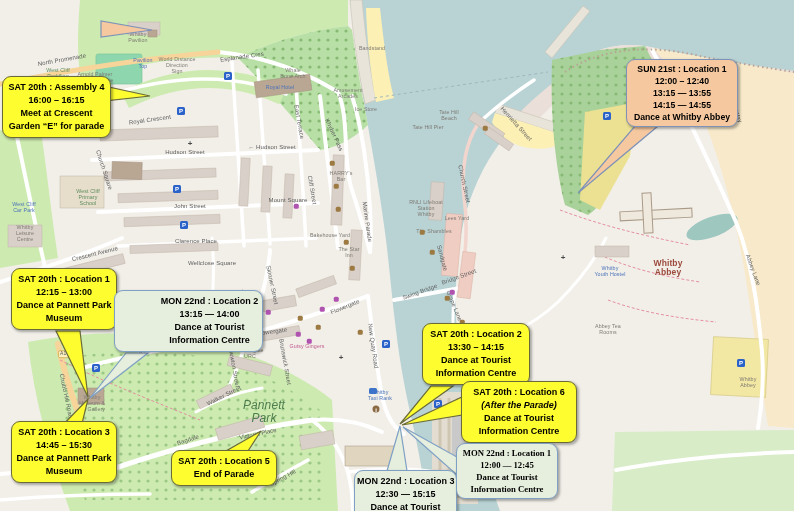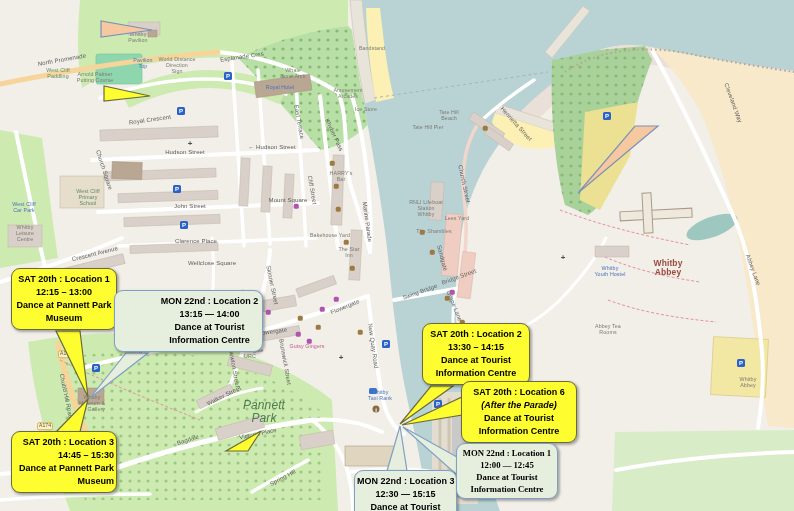--- a/index.html
+++ b/index.html
@@ -331,21 +331,34 @@
     <polygon points="126,353 148,353 90,398" fill="#e6eedd" stroke="#7fa0c5" stroke-width="1.2"></polygon>
     <polygon points="431,386 453,386 400,424" fill="#fdfd2f" stroke="#6b6b3a" stroke-width="1.2"></polygon>
     <polygon points="462,397 462,415 402,425" fill="#fdfd2f" stroke="#6b6b3a" stroke-width="1.2"></polygon>
     <polygon points="56,432 80,432 88,399" fill="#fdfd2f" stroke="#6b6b3a" stroke-width="1.2"></polygon>
     <polygon points="226,451 248,451 261,431" fill="#fdfd2f" stroke="#6b6b3a" stroke-width="1.2"></polygon>
     <polygon points="387,471 407,471 400,426" fill="#e6eedd" stroke="#7fa0c5" stroke-width="1.2"></polygon>
     <polygon points="457,457 457,475 403,427" fill="#e6eedd" stroke="#7fa0c5" stroke-width="1.2"></polygon>
   </svg>
 
 
-
+  <div class="callout yellow" style="left:2px;top:76px;width:103px;">
+    <div class="cl-line">SAT 20th : Assembly 4</div>
+    <div class="cl-line">16:00 – 16:15</div>
+    <div class="cl-line">Meet at Crescent</div>
+    <div class="cl-line">Garden “E” for parade</div>
+  </div>
+
+  <div class="callout sun compact" style="left:626px;top:59px;width:106px;">
+    <div class="cl-line">SUN 21st : Location 1</div>
+    <div class="cl-line">12:00 – 12:40</div>
+    <div class="cl-line">13:15 — 13:55</div>
+    <div class="cl-line">14:15 — 14:55</div>
+    <div class="cl-line">Dance at Whitby Abbey</div>
+  </div>
 
   <div class="callout yellow" style="left:11px;top:268px;width:100px;">
     <div class="cl-line">SAT 20th : Location 1</div>
     <div class="cl-line">12:15 – 13:00</div>
     <div class="cl-line">Dance at Pannett Park</div>
     <div class="cl-line">Museum</div>
   </div>
 
   <div class="callout mon" style="left:114px;top:290px;width:101px;padding-left:44px;">
     <div class="cl-line">MON 22nd : Location 2</div>
@@ -361,27 +374,31 @@
     <div class="cl-line">Information Centre</div>
   </div>
 
   <div class="callout yellow" style="left:461px;top:381px;width:110px;">
     <div class="cl-line">SAT 20th : Location 6</div>
     <div class="cl-line italic">(After the Parade)</div>
     <div class="cl-line">Dance at Tourist</div>
     <div class="cl-line">Information Centre</div>
   </div>
 
-  <div class="callout yellow" style="left:11px;top:431px;width:100px;text-align:right;">
+  <div class="callout yellow" style="left:11px;top:421px;width:100px;">
     <div class="cl-line">SAT 20th : Location 3</div>
     <div class="cl-line">14:45 – 15:30</div>
     <div class="cl-line">Dance at Pannett Park</div>
     <div class="cl-line">Museum</div>
   </div>
 
+  <div class="callout yellow" style="left:171px;top:450px;width:100px;">
+    <div class="cl-line">SAT 20th : Location 5</div>
+    <div class="cl-line">End of Parade</div>
+  </div>
 
   <div class="callout mon" style="left:354px;top:470px;width:97px;height:52px;">
     <div class="cl-line">MON 22nd : Location 3</div>
     <div class="cl-line">12:30 — 15:15</div>
     <div class="cl-line">Dance at Tourist</div>
   </div>
 
   <div class="callout mon compact" style="left:456px;top:443px;width:96px;font-family:Liberation Serif, serif;">
     <div class="cl-line">MON 22nd : Location 1</div>
     <div class="cl-line">12:00 — 12:45</div>

